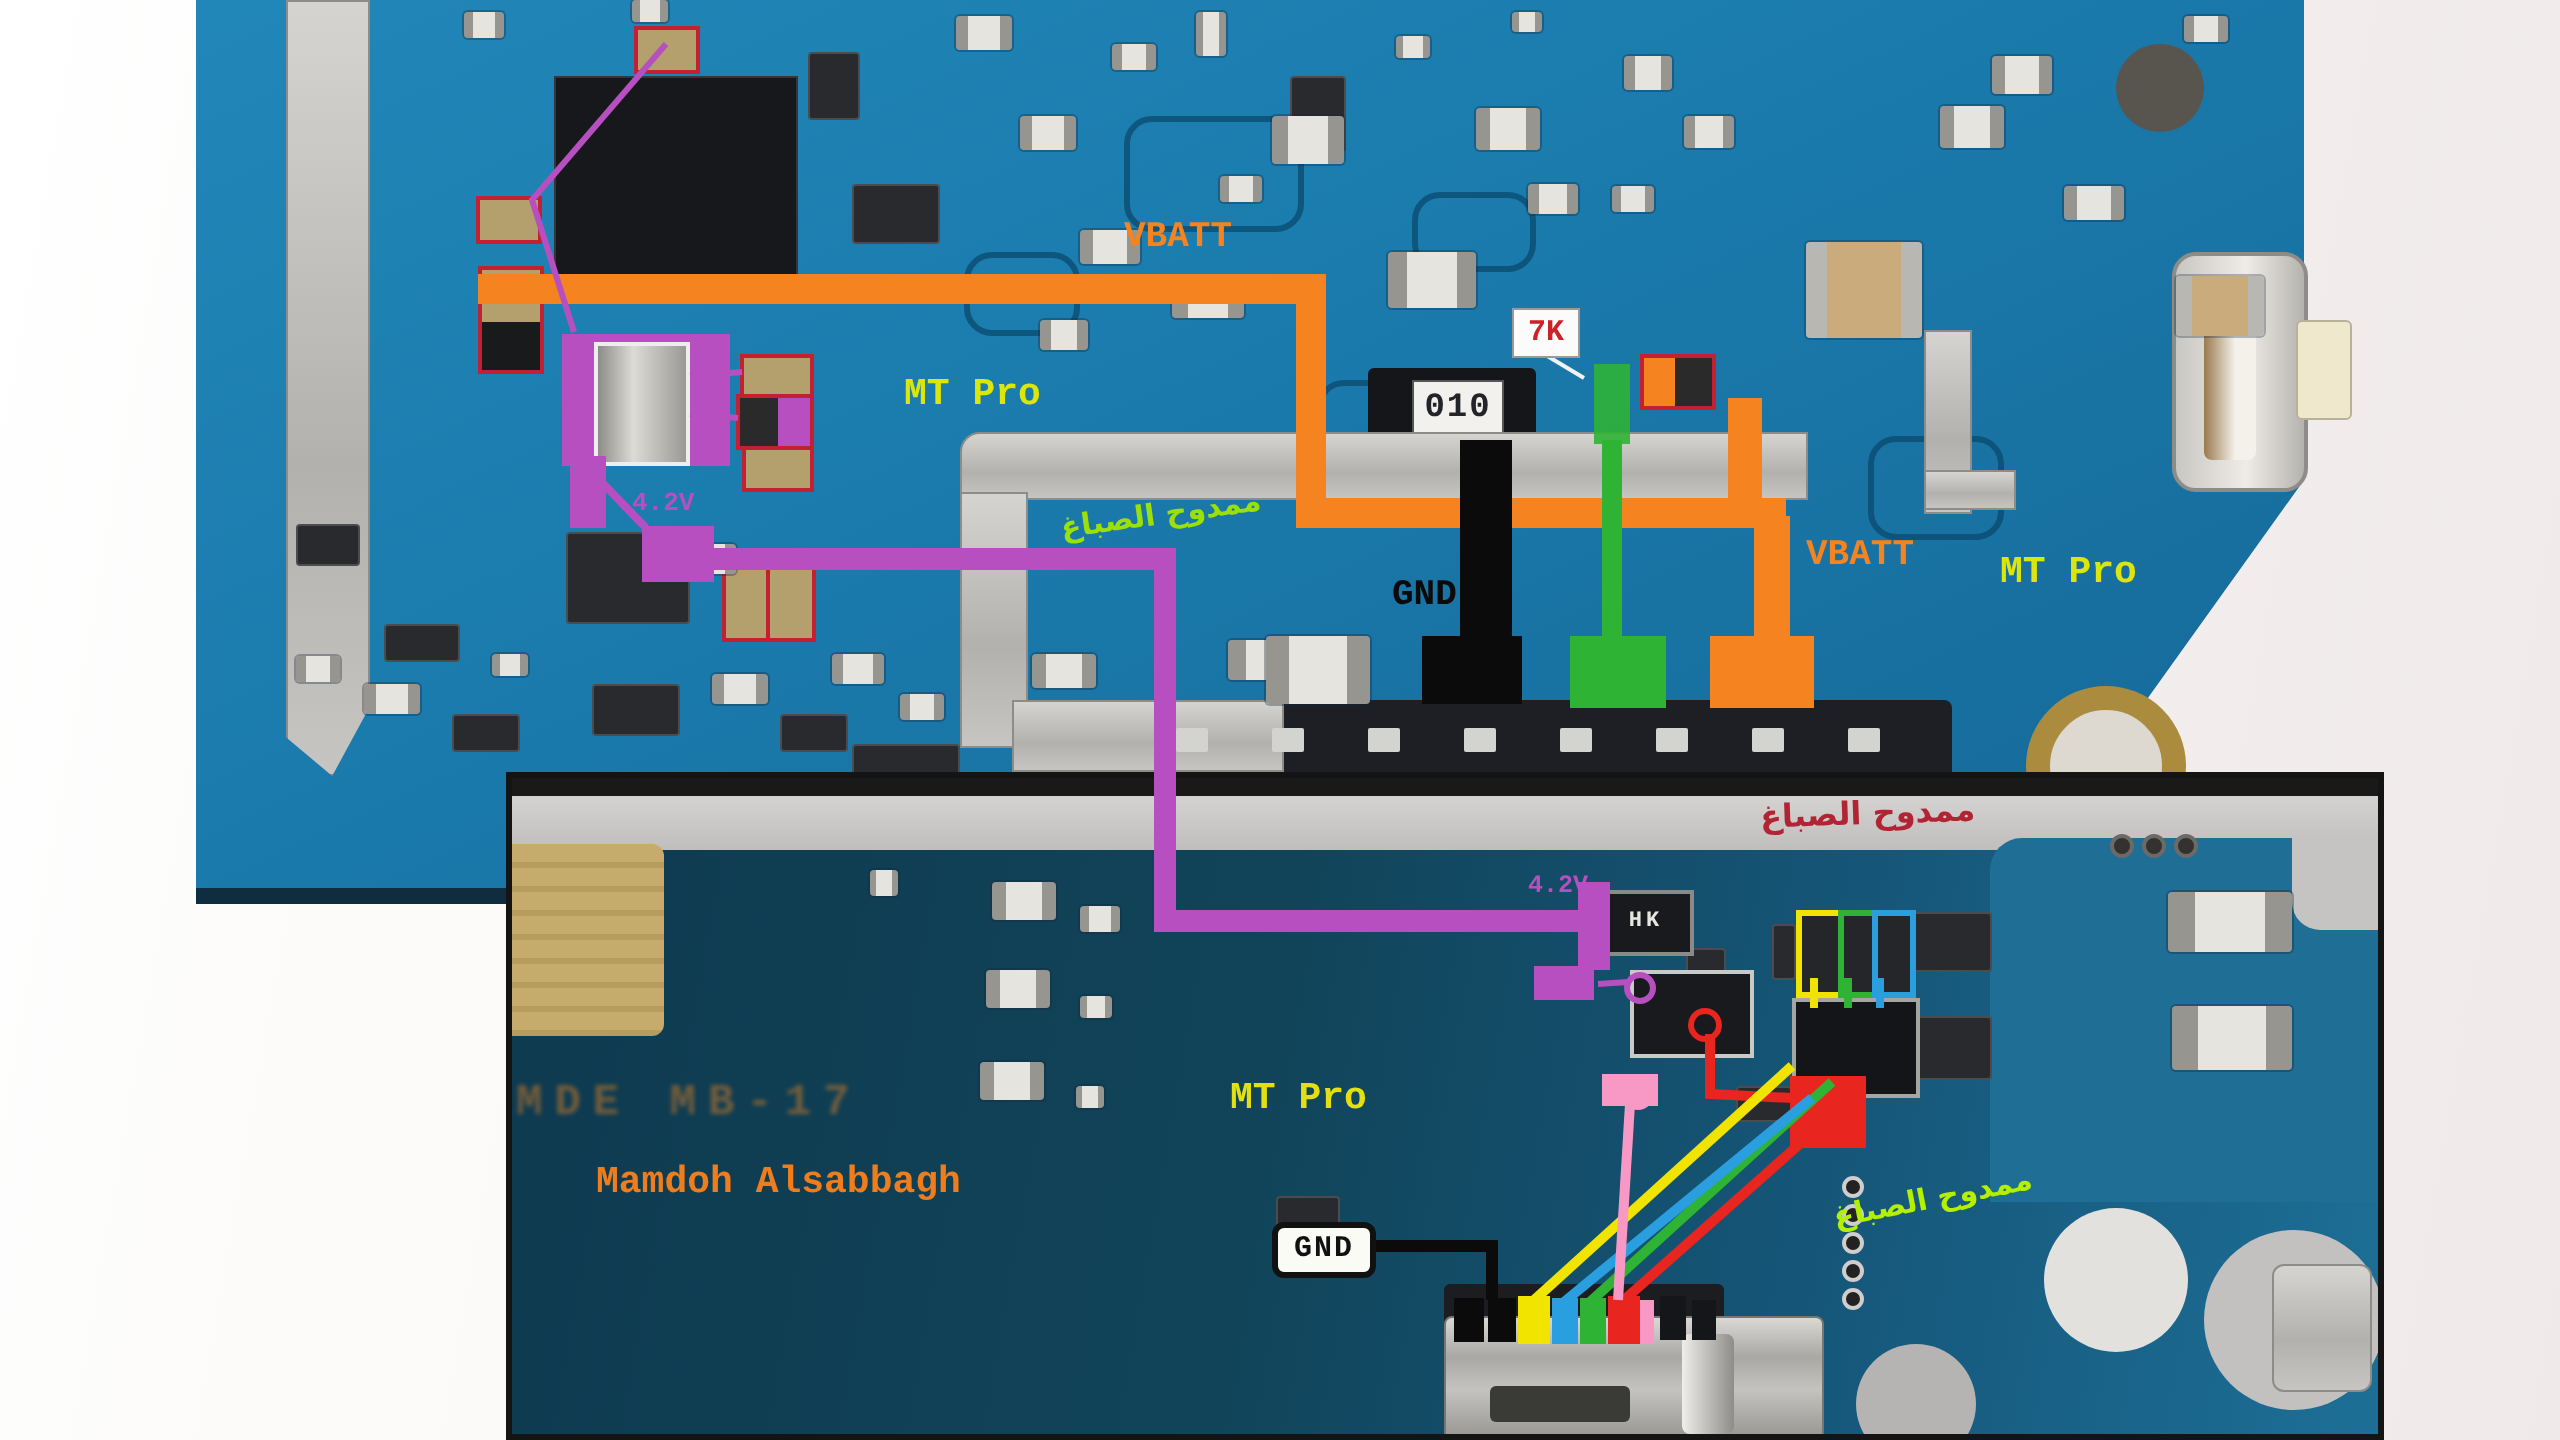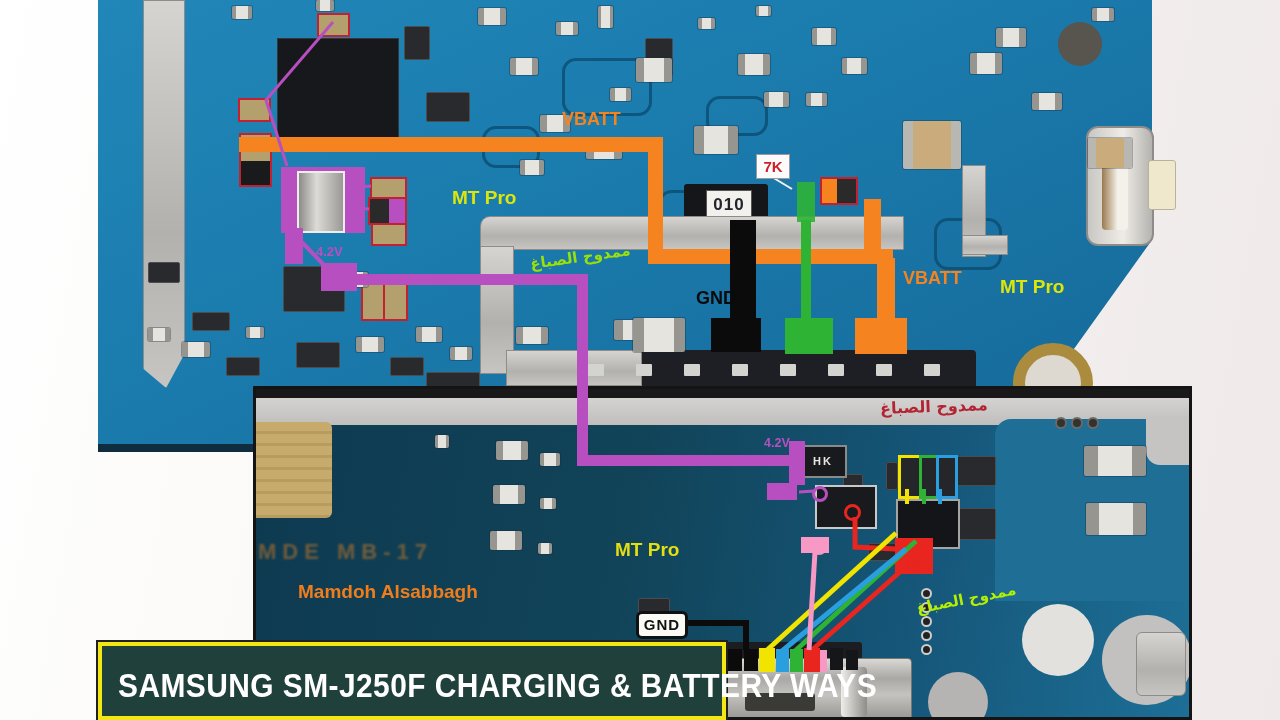--- a/index.html
+++ b/index.html
@@ -1,21 +1,21 @@
 <!DOCTYPE html>
 <html style="--c-orange: #f5831f; --c-purple: #b84fc0; --c-green: #2fb335; --c-black: #0b0b0b; --c-yellow: #f0e400; --c-blue: #2a9fe0; --c-red: #e8251f; --c-pink: #f799c4; --c-label_yellow: #dde60a; --c-arabic_green: #9ce00a; --c-arabic_red: #b22433; --c-author_orange: #ef7d1c; --c-banner_bg: #20403c; --c-banner_border: #f2e713;"><head>
 <meta charset="utf-8">
 <style>
   html,body{margin:0;padding:0;}
   #page{position:relative;width:1280px;height:720px;overflow:hidden;
         background:linear-gradient(100deg,#ffffff 0%,#f7f4f1 55%,#efe9ea 100%);
         font-family:"Liberation Sans",sans-serif;}
   .abs{position:absolute;}
   .lbl{position:absolute;font-weight:bold;white-space:nowrap;line-height:1;
-       font-family:Liberation Sans, sans-serif;}
+       font-family:Liberation Mono, monospace;}
   .arabic{font-family:"DejaVu Sans",sans-serif;}
   
   #topBoard{left:98px;top:0;width:1060px;height:452px;z-index:10;
     background:linear-gradient(155deg,#2187b8 0%,#1b7cae 40%,#176f9f 80%,#156a99 100%);
     clip-path:polygon(0 0,1054px 0,1054px 240px,948px 388px,944px 452px,0 452px);}
   .shield{background:linear-gradient(180deg,#d6d4d0,#b3b1ad 60%,#c7c5c1);
           border:1px solid #8e8c88;}
   .smd-s{background:linear-gradient(90deg,#97958f 0 22%,#e6e4df 22% 78%,#97958f 78% 100%);
          border-radius:2px;box-shadow:0 0 0 1px rgba(20,40,60,.35);}
   .smd-d{background:#282a2e;border:1px solid #4a4c50;border-radius:2px;}
@@ -224,23 +224,20 @@
   <span class="lbl lblLayer abs" style="left:1000px;top:277px;font-size:19px;color:var(--c-label_yellow);">MT Pro</span>
   <span class="lbl lblLayer abs" style="left:316px;top:245px;font-size:13px;color:var(--c-purple);">4.2V</span>
   <span class="lbl lblLayer abs arabic" style="left:880px;top:399px;font-size:16px;color:var(--c-arabic_red);transform:rotate(-2deg);">ممدوح الصباغ</span>
   <span class="lbl lblLayer abs" style="left:764px;top:437px;font-size:12.5px;color:var(--c-purple);">4.2V</span>
   <span class="lbl lblLayer abs" style="left:615px;top:540px;font-size:19px;color:#e3df10;">MT Pro</span>
   <span class="lbl lblLayer abs" style="left:258px;top:541px;font-size:22px;color:rgba(235,130,30,.45);filter:blur(1px);letter-spacing:6px;">MDE MB-17</span>
   <span class="lbl lblLayer abs" style="left:298px;top:582px;font-size:19px;color:var(--c-author_orange);">Mamdoh Alsabbagh</span>
   <span class="lbl lblLayer abs" style="left:906px;top:557px;font-size:13px;color:var(--c-red);">5V</span>
   <span class="lbl lblLayer abs arabic" style="left:916px;top:592px;font-size:15px;color:#b5f000;transform:rotate(-11deg);">ممدوح الصباغ</span>
 
-  <div id="banner" class="abs">
-    <span class="t">SAMSUNG SM-J250F CHARGING &amp; BATTERY WAYS</span>
-  </div>
 
 <div class="abs smd-s" style="left: 232px; top: 6px; width: 20px; height: 13px; z-index: 12;"></div>
     <div class="abs smd-s" style="left: 316px; top: 0px; width: 18px; height: 11px; z-index: 12;"></div>
     <div class="abs smd-d" style="left: 404px; top: 26px; width: 24px; height: 32px; z-index: 12;"></div>
     <div class="abs smd-s" style="left: 478px; top: 8px; width: 28px; height: 17px; z-index: 12;"></div>
     <div class="abs smd-s" style="left: 556px; top: 22px; width: 22px; height: 13px; z-index: 12;"></div>
     <div class="abs smd-s" style="left: 598px; top: 6px; width: 15px; height: 22px; z-index: 12;"></div>
     <div class="abs smd-d" style="left: 645px; top: 38px; width: 26px; height: 36px; z-index: 12;"></div>
     <div class="abs smd-s" style="left: 698px; top: 18px; width: 17px; height: 11px; z-index: 12;"></div>
     <div class="abs smd-s" style="left: 756px; top: 6px; width: 15px; height: 10px; z-index: 12;"></div>

